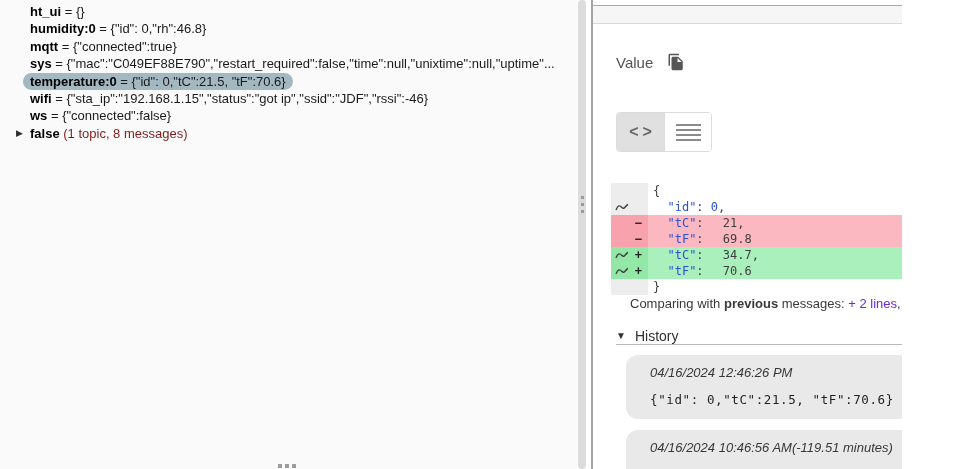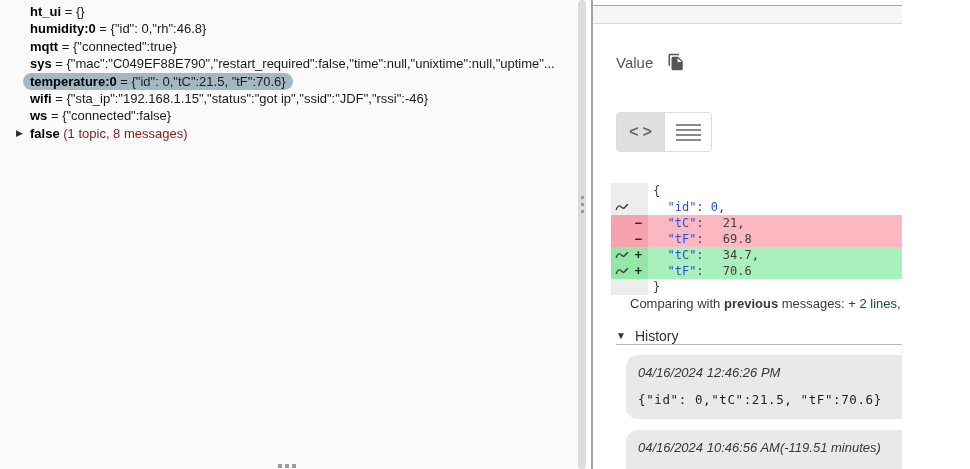--- a/index.html
+++ b/index.html
@@ -78,35 +78,35 @@
   .removed .gutter { background: #f7a2ad; }
   .removed .code { background: #fcb8c0; }
   .added .gutter { background: #93e7a7; }
   .added .code { background: #aaf0bc; }
   .k { color: #2d50d2; }
   .v-num { color: #404040; margin-left: 12px; }
   .v-blue { color: #2d50d2; }
 
   .compare-line { position: absolute; left: 37px; top: 296px; font-size: 13px; color: #3a3a3a; white-space: nowrap; }
   .compare-line b { font-weight: bold; }
-  .cmp-added { color: #14532d; margin-top: 36px; }
+  .cmp-added { color: #6d28d9; margin-top: 36px; }
   .cmp-removed { color: #f81405; }
 
   
   .history-header {
     position: absolute; left: 23px; top: 327px; width: 341px; height: 18px;
     border-bottom: 1px solid #b9b9b9; font-size: 14px; color: #2f2f2f;
     display: flex; align-items: center; gap: 9px; cursor: pointer;
   }
   .history-header .tri { font-size: 10px; color: #333; }
   .history-list {
     position: absolute; left: 33px; top: 355px; width: 318px; bottom: 0;
     overflow: hidden; display: flex; flex-direction: column; gap: 11px;
   }
-  .history-card { background: #e9e9e9; border-radius: 12px; padding: 10px 12px 12px 12px; position: relative; flex: none; }
+  .history-card { background: #e9e9e9; border-radius: 12px; padding: 10px 12px 12px 24px; position: relative; flex: none; }
   .hc-time { font-style: italic; font-size: 13px; color: #383838; }
   .hc-payload { margin-top: 12px; font-family: "DejaVu Sans Mono", monospace; font-size: 12.5px; color: #1f1f1f; letter-spacing: 0.6px; white-space: nowrap; }
   .hc-copy { position: absolute; right: 10px; top: 10px; }
 
   .scroll-cap { position: absolute; right: 2px; top: 327px; width: 22px; height: 16px; background: #e2e2e2; border-radius: 3px; }
   .history-scrollbar { position: absolute; right: 3px; top: 346px; width: 10px; bottom: 0; background: #f2f2f2; }
   .history-scrollbar .thumb { position: absolute; left: 1px; right: 1px; top: 0; bottom: 0; background: #c7c7c7; border-radius: 4px; }
 </style>
 </head>
 <body>

